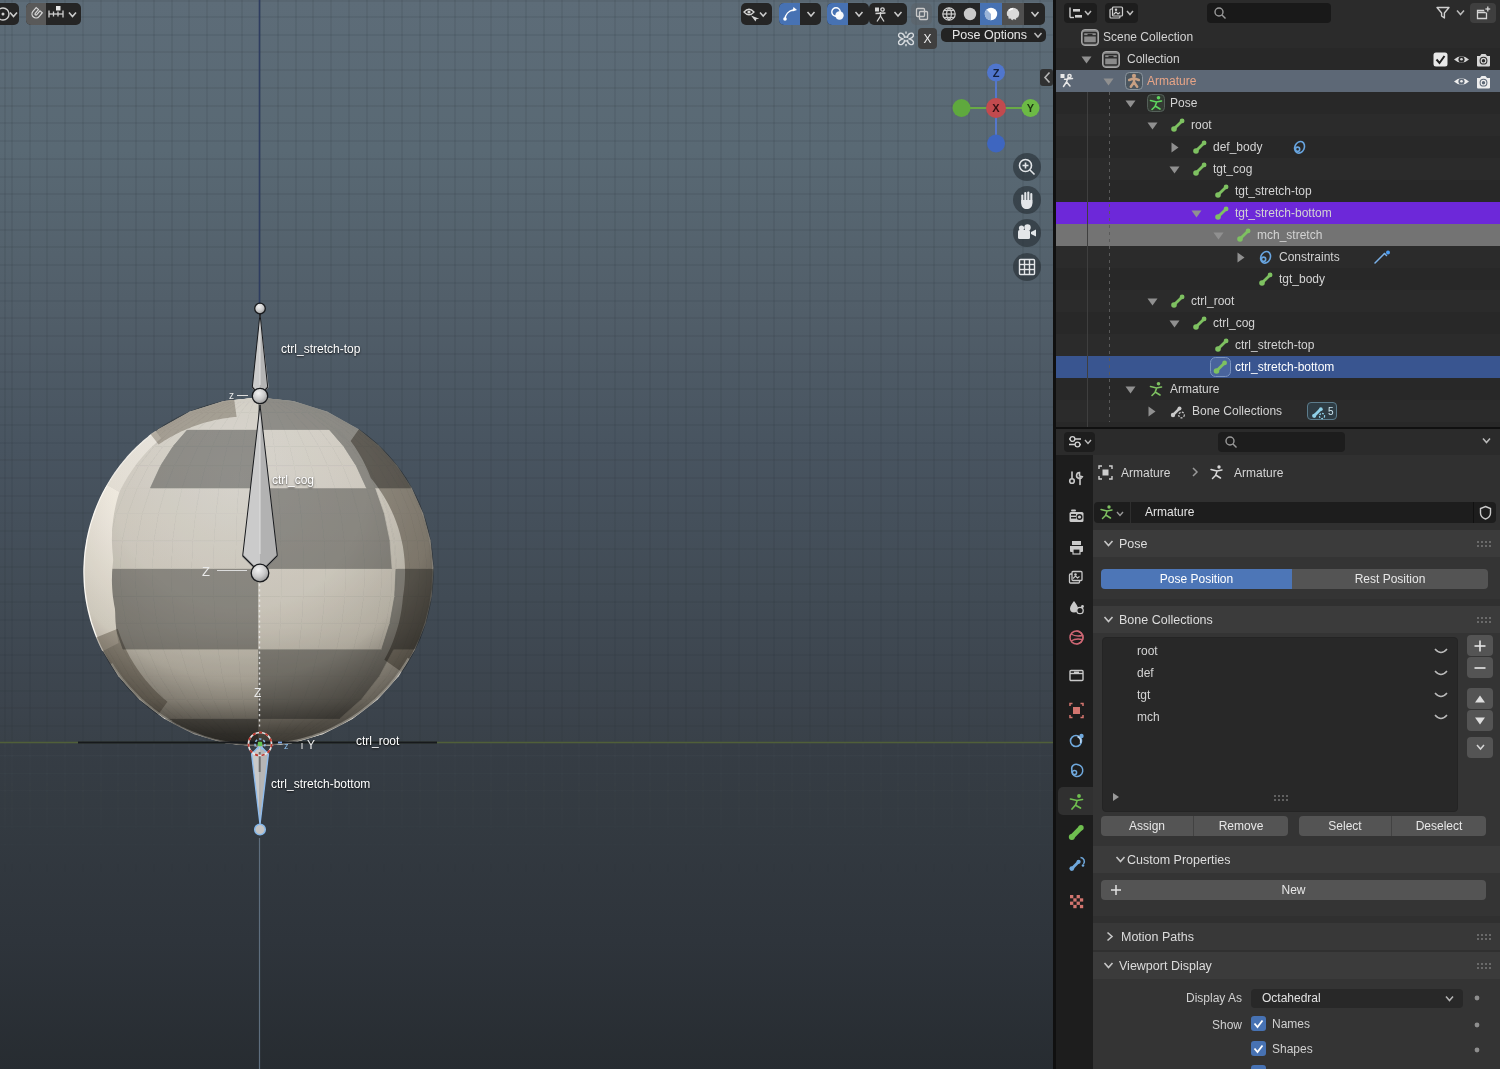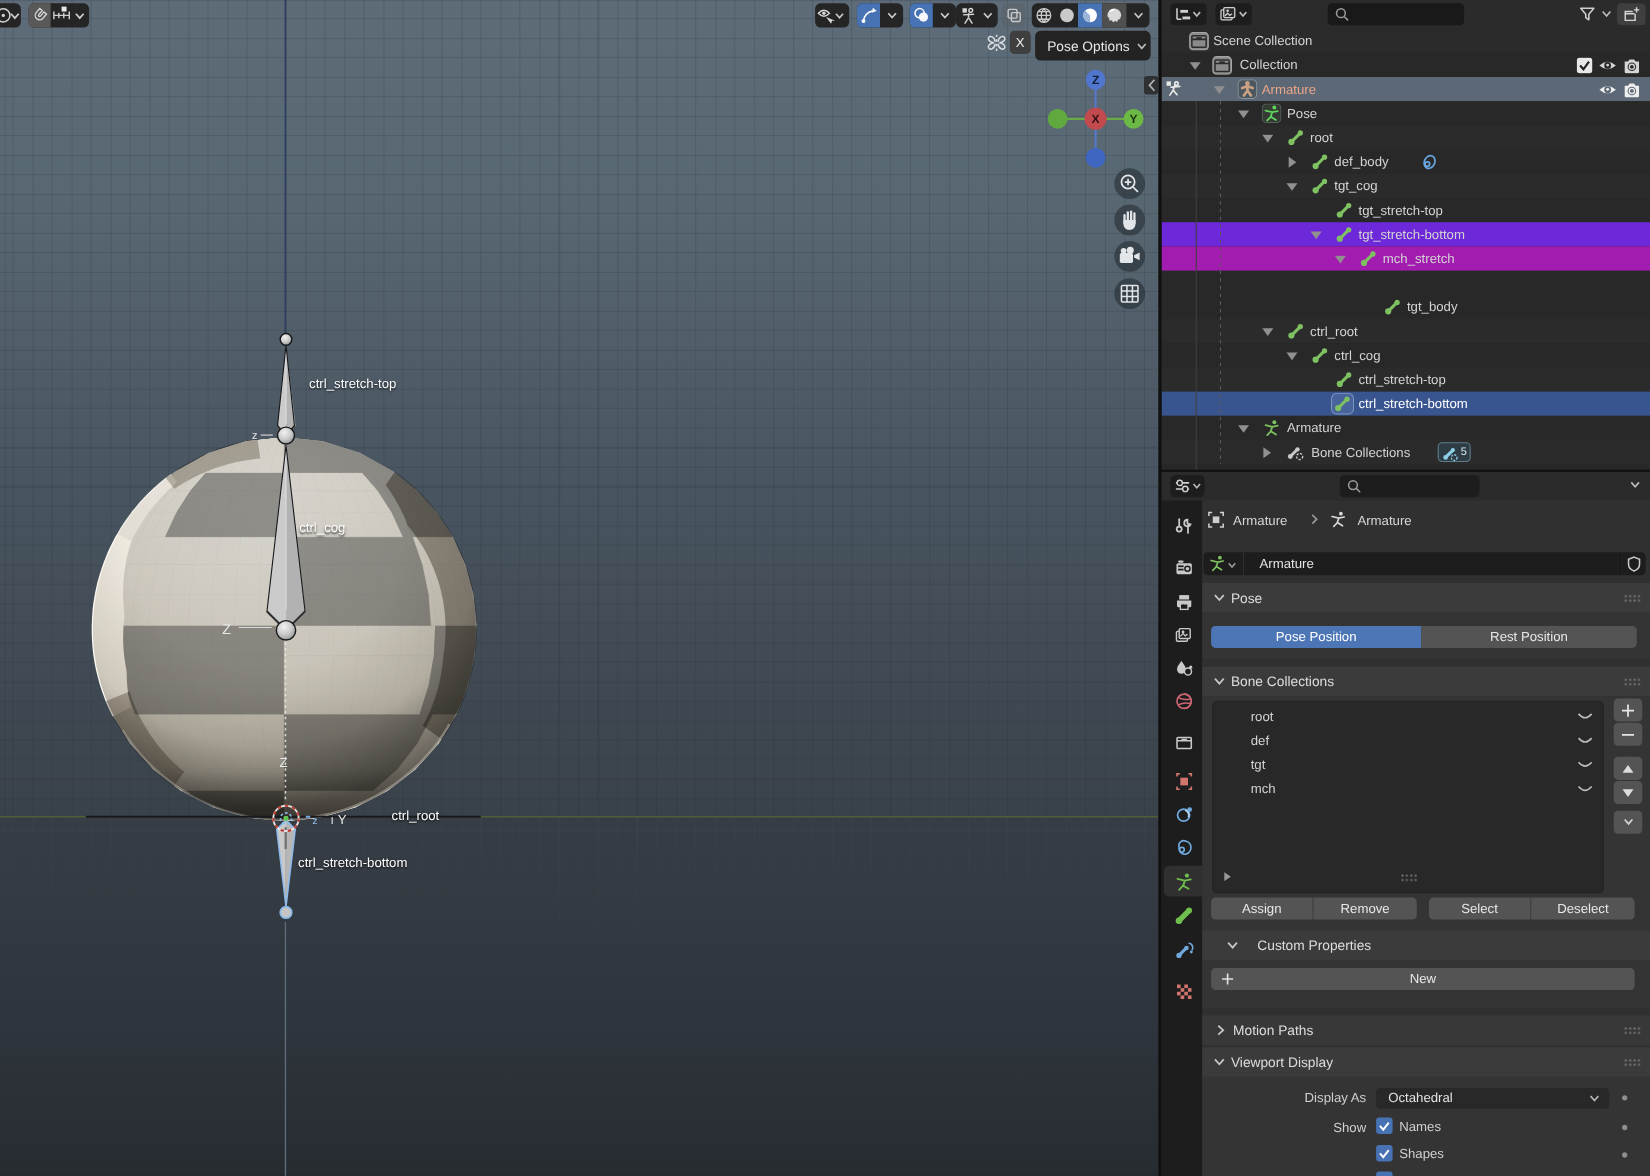--- a/index.html
+++ b/index.html
@@ -807,21 +807,21 @@
 
 <svg class="abs" style="left:896px; top:29px;" width="20" height="20" viewBox="0 0 20 20">
   <g fill="none" stroke="#d6dade" stroke-width="1.4">
     <path d="M8.6,9 C8.6,4.5 3.6,2.6 2.6,5.6 C1.9,7.6 4.6,9.6 7.6,9.9 C4.6,10.2 1.9,12.2 2.6,14.2 C3.6,17.2 8.6,15.3 8.6,10.8"></path>
     <path d="M11.4,9 C11.4,4.5 16.4,2.6 17.4,5.6 C18.1,7.6 15.4,9.6 12.4,9.9 C15.4,10.2 18.1,12.2 17.4,14.2 C16.4,17.2 11.4,15.3 11.4,10.8"></path>
     <line x1="10" y1="2.5" x2="10" y2="17.5" stroke-dasharray="2.2,2"></line>
   </g>
 </svg>
 <div class="abs" style="left:918px; top:28px; width:19px; height:21px; background:#3f3f3f; border-radius:4px;
      display:flex; align-items:center; justify-content:center; color:#eeeeee; font-size:12px;">X</div>
-<div class="abs" style="left:941px; top:28px; width:105px; height:27px; background:#232323; border-radius:5px;
+<div class="abs" style="left:941px; top:28px; width:105px; height:14px; background:#232323; border-radius:5px;
      display:flex; align-items:center; color:#e6e6e6; font-size:12.5px;">
   <span style="margin-left:11px;">Pose Options</span>
   <svg width="14" height="14" viewBox="0 0 14 14" style="margin-left:4px;">
           <path d="M3.5,5 l3.5,4 3.5,-4" fill="none" stroke="#bbbbbb" stroke-width="1.5"></path>
         </svg>
 </div>
 
   </div>
   <div id="outliner">
   <div class="hdr">
@@ -1011,32 +1011,51 @@
         </svg>
         <svg class="abs" style="left:158px;top:3px" width="16" height="16" viewBox="0 0 16 16">
           <g fill="#7ec161">
             <circle cx="4" cy="12" r="2.8"></circle>
             <circle cx="12.1" cy="3.9" r="2.4"></circle>
             <path d="M3.4,10.6 L10.6,3.4 L12.6,5.4 L5.4,12.6 z"></path>
           </g>
         </svg>
         <span class="abs" style="left:179px;top:4px;color:#d3d3d3;">tgt_stretch-bottom</span>
       </div>
-<div class="orow" style="top:224px; background:#a21caf;">
+<div class="orow" style="top:224px; background:#737373;">
         <svg class="abs" style="left:157px;top:8px" width="11" height="8" viewBox="0 0 11 8">
           <path d="M0.5,0.5 h10 l-5,7 z" fill="#909090"></path>
         </svg>
         <svg class="abs" style="left:180px;top:3px" width="16" height="16" viewBox="0 0 16 16">
           <g fill="#7ec161">
             <circle cx="4" cy="12" r="2.8"></circle>
             <circle cx="12.1" cy="3.9" r="2.4"></circle>
             <path d="M3.4,10.6 L10.6,3.4 L12.6,5.4 L5.4,12.6 z"></path>
           </g>
         </svg>
         <span class="abs" style="left:201px;top:4px;color:#d3d3d3;">mch_stretch</span>
+      </div>
+<div class="orow" style="top:246px; background:#2b2b2b;">
+        <svg class="abs" style="left:181px;top:6px" width="8" height="11" viewBox="0 0 8 11">
+          <path d="M0.5,0.5 v10 l7,-5 z" fill="#909090"></path>
+        </svg>
+        <svg class="abs" style="left:201px;top:3px" width="17" height="17" viewBox="0 0 17 17">
+          <g fill="none" stroke="#68a5e0" stroke-width="1.6">
+            <ellipse cx="8.5" cy="8.3" rx="4.7" ry="6" transform="rotate(24 8.5 8.5)"></ellipse>
+            <circle cx="6.6" cy="10.2" r="2.1"></circle>
+          </g>
+        </svg>
+        <span class="abs" style="left:223px;top:4px;color:#d3d3d3;">Constraints</span>
+        <svg class="abs" style="left:316px;top:3px" width="20" height="17" viewBox="0 0 20 17">
+          <g stroke="#7ab0e8" stroke-width="1.5" fill="none" stroke-linecap="round">
+            <path d="M3,14 l7,-7 M10,7 l2.5,-2.5"></path>
+            <path d="M12.5,4.5 l2,2"></path>
+          </g>
+          <circle cx="16" cy="3.5" r="2" fill="#4b9ef5"></circle>
+        </svg>
       </div>
 <div class="orow" style="top:268px; background:#282828;">
         <svg class="abs" style="left:202px;top:3px" width="16" height="16" viewBox="0 0 16 16">
           <g fill="#7ec161">
             <circle cx="4" cy="12" r="2.8"></circle>
             <circle cx="12.1" cy="3.9" r="2.4"></circle>
             <path d="M3.4,10.6 L10.6,3.4 L12.6,5.4 L5.4,12.6 z"></path>
           </g>
         </svg>
         <span class="abs" style="left:223px;top:4px;color:#d3d3d3;">tgt_body</span>
@@ -1402,21 +1421,21 @@
         </div>
     <div class="btn" style="left:8px; top:361px; width:93px; border-radius:4px 0 0 4px; border-right:1px solid #424242;">Assign</div>
     <div class="btn" style="left:101px; top:361px; width:94px; border-radius:0 4px 4px 0;">Remove</div>
     <div class="btn" style="left:206px; top:361px; width:93px; border-radius:4px 0 0 4px; border-right:1px solid #424242;">Select</div>
     <div class="btn" style="left:299px; top:361px; width:94px; border-radius:0 4px 4px 0;">Deselect</div>
 
     <div class="sechdr" style="top:391px;">
       <svg width="13" height="13" viewBox="0 0 13 13" style="margin-left:21px;">
             <path d="M2.5,4 l4,4.5 4,-4.5" fill="none" stroke="#c6c6c6" stroke-width="1.6"></path>
           </svg>
-      <span style="margin-left:16px;">Custom Properties</span>
+      <span style="margin-left:0;">Custom Properties</span>
     </div>
     <div class="secbody" style="top:418px; height:43px;"></div>
     <div class="btn" style="left:8px; top:425px; width:385px; border-radius:4px;">
       <svg width="14" height="14" viewBox="0 0 14 14" style="position:absolute; left:8px; top:3px;">
             <g stroke="#e2e2e2" stroke-width="1.5">
               <line x1="7" y1="2" x2="7" y2="12"></line>
               <line x1="2" y1="7" x2="12" y2="7"></line>
             </g>
           </svg>
       New

